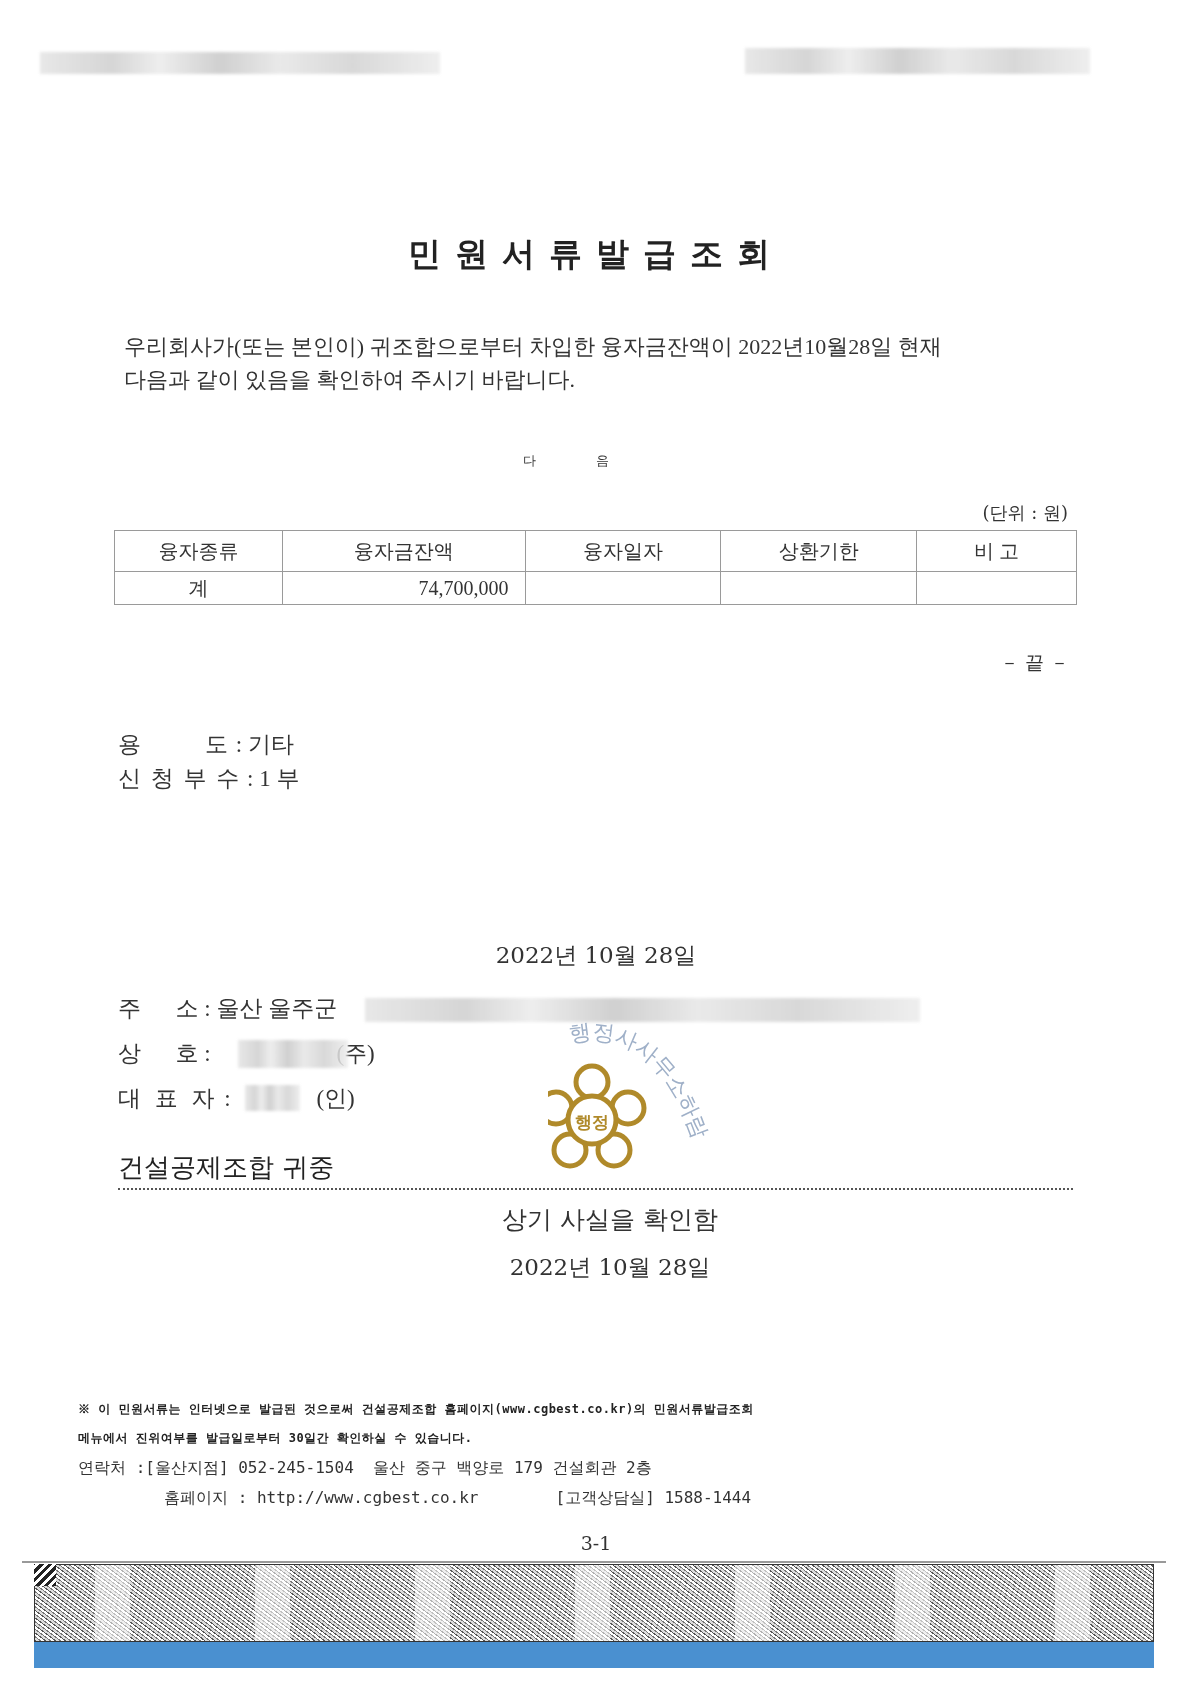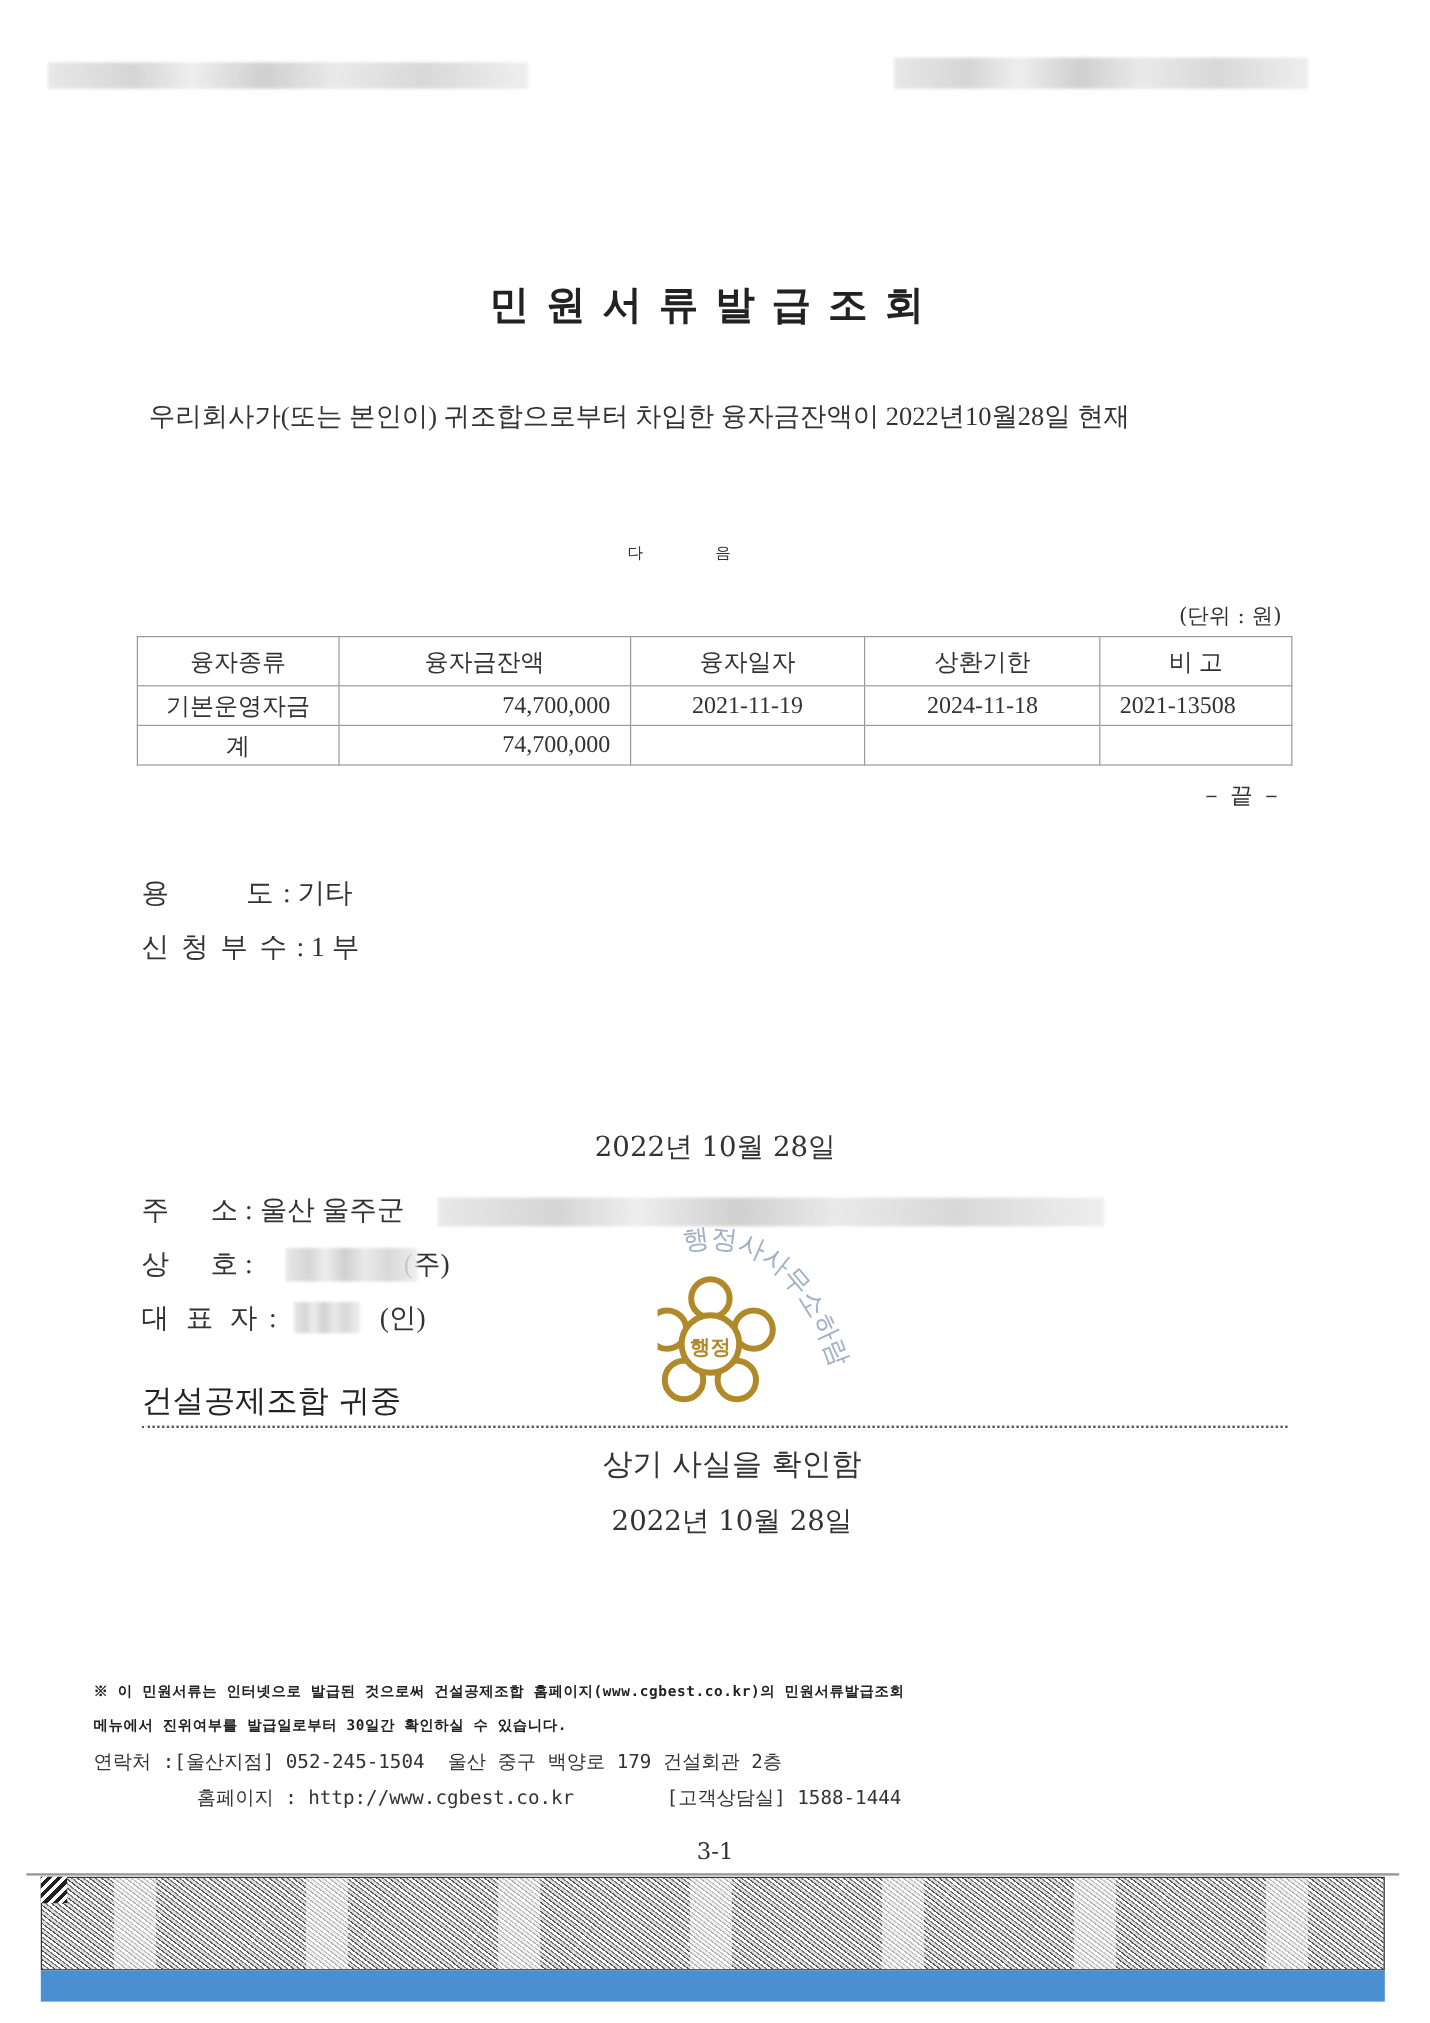--- a/index.html
+++ b/index.html
@@ -66,20 +66,21 @@
 </head>
 <body style="--band: #4a90d0;">
 
 <div class="redact" style="left:40px;top:52px;width:400px;"></div>
 <div class="redact" style="left:745px;top:48px;width:345px;height:26px;"></div>
 
 <div class="abs title">민원서류발급조회</div>
 
 <div class="abs para">
   <div>우리회사가(또는 본인이) 귀조합으로부터 차입한 융자금잔액이 2022년10월28일 현재</div>
+  <div>다음과 같이 있음을 확인하여 주시기 바랍니다.</div>
 </div>
 
 <div class="abs daum">다음</div>
 <div class="abs unit">(단위 : 원)</div>
 
 <table class="loan">
   <colgroup>
     <col style="width:168px">
       <col style="width:243px">
       <col style="width:196px">
@@ -88,42 +89,35 @@
   </colgroup>
   <tbody>
       <tr>
     <th class="c">융자종류</th>
     <th class="c">융자금잔액</th>
     <th class="c">융자일자</th>
     <th class="c">상환기한</th>
     <th class="c">비  고</th>
   </tr>
   <tr>
-    <td class="c">기본운영자금</td>
-    <td class="r">74,700,000</td>
-    <td class="c">2021-11-19</td>
-    <td class="c">2024-11-18</td>
-    <td class="l">2021-13508</td>
-  </tr>
-  <tr>
     <td class="c">계</td>
     <td class="r">74,700,000</td>
     <td></td>
     <td></td>
     <td></td>
   </tr>
 </tbody>
   </table>
 
 <div class="abs kkeut">－ 끝 －</div>
 
 <div class="abs info" style="top:729px;">
   <span style="white-space:pre;letter-spacing:2px;">용        도</span> : <span>기타</span>
 </div>
-<div class="abs info" style="top:763px;margin-top:11px;">
+<div class="abs info" style="top:763px;">
   <span style="white-space:pre;letter-spacing:2px;">신 청 부 수</span> : <span>1 부</span>
 </div>
 
 <div class="abs date1">2022년 10월 28일</div>
 
 <div class="abs info" style="top:993px;">
   <span style="white-space:pre;">주      소</span> : <span>울산 울주군</span>
 </div>
 <div class="redact" style="left:365px;top:998px;width:555px;height:24px;"></div>
 

